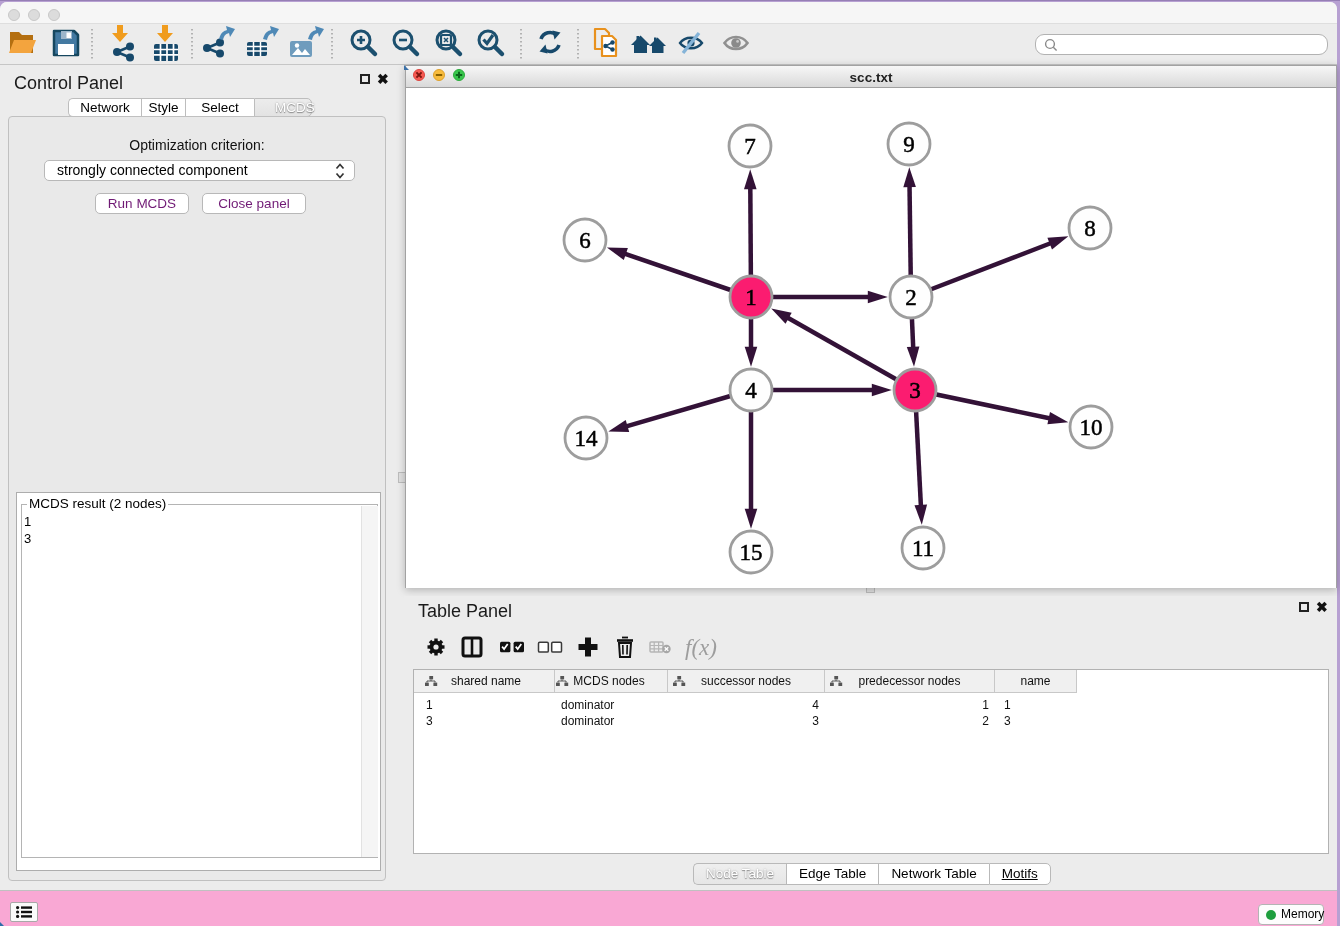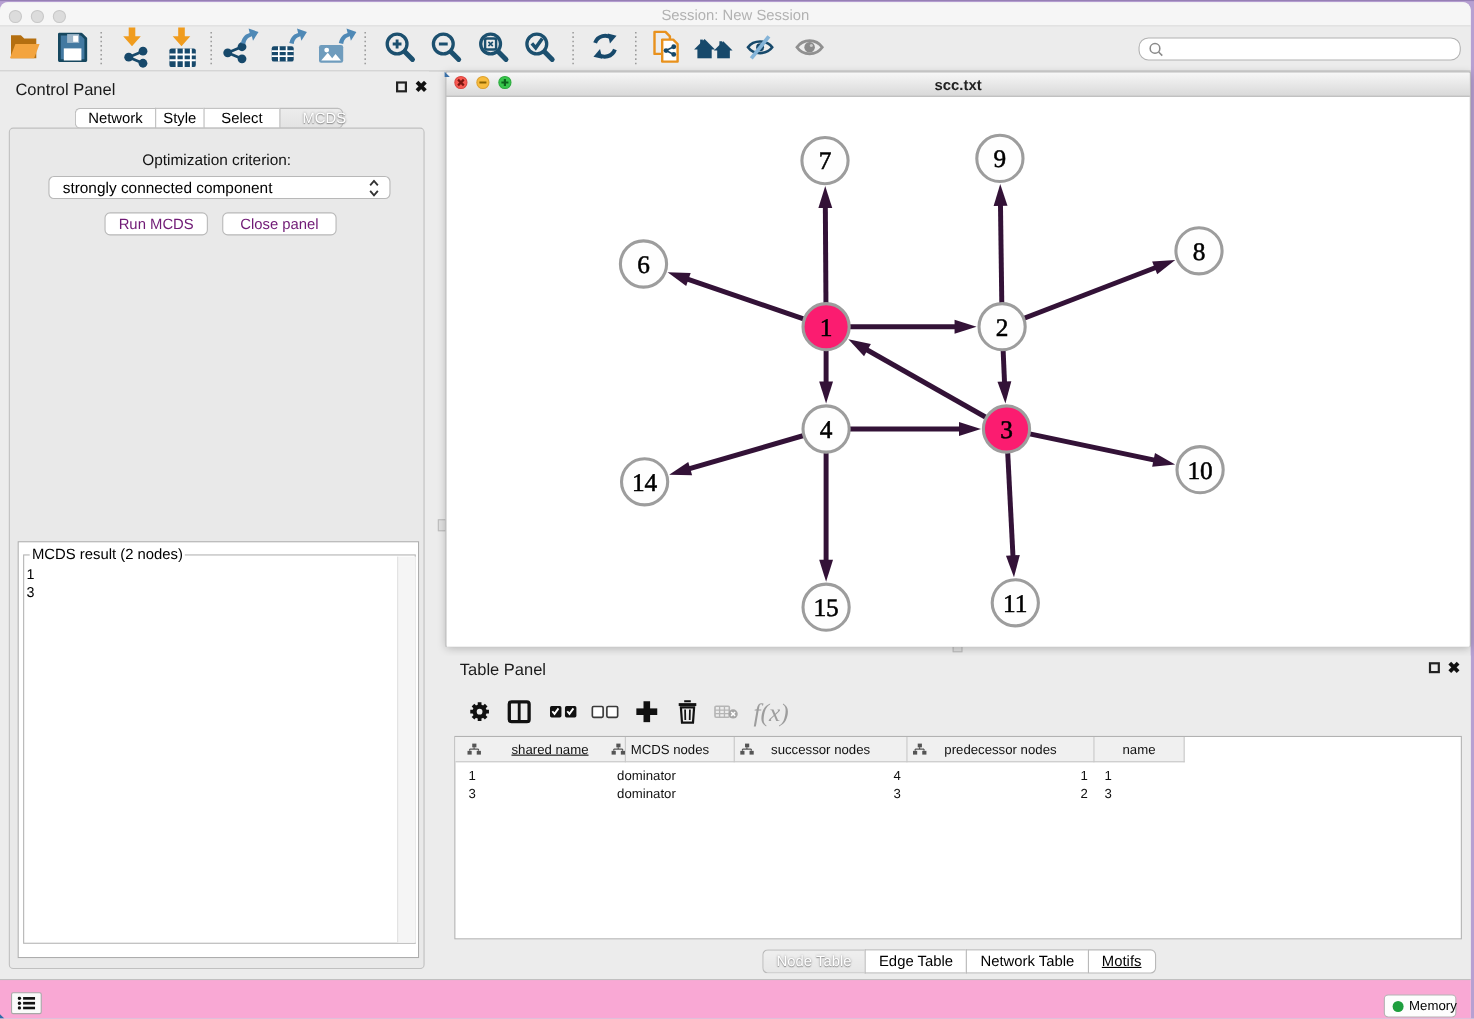--- a/index.html
+++ b/index.html
@@ -6,21 +6,21 @@
 body{font-family:"Liberation Sans",sans-serif;background:#b7a0d2;position:relative;}
 .abs{position:absolute;}
 .window{position:absolute;left:0;top:2px;width:1337px;height:924px;background:#ececec;border-radius:7px 7px 0 0;}
 .titlebar{position:absolute;left:0;top:0;width:100%;height:21px;background:#f6f6f6;border-radius:7px 7px 0 0;}
 .tl{position:absolute;top:7px;width:12px;height:12px;border-radius:50%;background:#dcdcdc;border:1px solid #c8c8c8;}
 .apptitle{position:absolute;top:4px;left:0;width:100%;text-align:center;font-size:13.5px;color:#b2b2b2;}
 .toolbar{position:absolute;left:0;top:21px;width:100%;height:42px;background:#ececec;border-top:1px solid #dedede;border-bottom:1px solid #c6c6c6;}
 .searchbox{position:absolute;left:1035px;top:10px;width:293px;height:21px;background:#fff;border:1px solid #b2b2b2;border-radius:9px;}
 
 .cpanel{position:absolute;left:0;top:63px;width:390px;height:825px;background:#ececec;}
-.paneltitle{font-size:15px;color:#1a1a1a;}
+.paneltitle{font-size:18px;color:#1a1a1a;}
 .floatbtn{position:absolute;width:10px;height:10px;border:2px solid #222;background:transparent;}
 .closex{position:absolute;font-size:14px;font-weight:bold;color:#111;line-height:12px;}
 .tabs{position:absolute;top:33px;left:68px;height:19px;display:flex;}
 .tab{font-size:13.5px;color:#000;background:#fff;border:1px solid #bdbdbd;border-right:none;text-align:center;line-height:18px;}
 .tab.first{border-radius:5px 0 0 5px;}
 .tab.sel{background:linear-gradient(#ececec,#e3e3e3);border-radius:0 5px 5px 0;border-right:1px solid #bdbdbd;color:#fff;text-shadow:0 0 2px #9b9b9b,0 1px 1px #8a8a8a;}
 .tabbox{position:absolute;left:8px;top:51px;width:378px;height:765px;border:1px solid #c0c0c0;border-radius:4px;background:#e9e9e9;}
 .optlabel{position:absolute;top:72px;left:8px;width:378px;text-align:center;font-size:14px;color:#111;}
 .combo{position:absolute;left:44px;top:95px;width:311px;height:21px;background:#fff;border:1px solid #b8b8b8;border-radius:5px;font-size:14px;line-height:19px;padding-left:12px;color:#000;}
 .btn{position:absolute;height:21px;background:#fff;border:1px solid #b8b8b8;border-radius:5px;font-size:13.5px;text-align:center;line-height:19px;color:#701a75;}
@@ -51,21 +51,20 @@
 .membtn{position:absolute;right:13px;top:13px;width:66px;height:21px;background:#fdfdfd;border:1px solid #b4b4b4;border-radius:4px;font-size:12px;line-height:19px;text-align:left;padding-left:22px;color:#000;}
 .listbtn{position:absolute;left:10px;top:11px;width:28px;height:20px;background:#fafafa;border:1px solid #a8a8a8;border-radius:2px;}
 </style></head>
 <body>
 <div style="position:absolute;left:0;top:0;width:1340px;height:1px;background:#967fb5;"></div>
 <div class="window">
  <div class="titlebar">
   <div class="tl" style="left:8px;"></div>
       <div class="tl" style="left:28px;"></div>
       <div class="tl" style="left:48px;"></div>
-  <div class="apptitle">Session: New Session</div>
  </div>
  <div class="toolbar" id="toolbar">
  <svg width="1030" height="42" viewBox="0 0 1030 42" style="position:absolute;left:0;top:-1px;">
   <g>
 
    <g transform="translate(22,20)">
     <path d="M-12,-11 L-3,-11 L0,-8 L11,-8 L11,10 L-12,10 Z" fill="#b46f10"></path>
     <path d="M-13,10 L-8,-3 L14,-3 L9,10 Z" fill="#f3a43e"></path>
    </g>
 
@@ -366,21 +365,21 @@
     <path d="M-10,-1.5 H3 M-10,1.8 H3 M-5.8,-5 V5 M-1.4,-5 V5" stroke="#b5b5b5" stroke-width="1.2"></path>
     <circle cx="6.5" cy="2" r="4.2" fill="#a6a6a6"></circle>
             <path d="M4.7,0.2 L8.3,3.8 M8.3,0.2 L4.7,3.8" stroke="#fff" stroke-width="1.3"></path>
    </g>
 
    <text x="272" y="25" font-family="Liberation Serif,serif" font-style="italic" font-size="23" fill="#9d9d9d">f(x)</text>
   </svg>
   </div>
   <div class="tablebox" id="tablebox">
    <div class="thead">
-    <div class="thcell" style="left:18px;width:137px;text-decoration:underline;">shared name</div>
+    <div class="thcell" style="left:4px;width:137px;">shared name</div>
     <div class="thcell" style="left:137px;width:117px;">MCDS nodes</div>
     <div class="thcell" style="left:254px;width:157px;">successor nodes</div>
     <div class="thcell" style="left:411px;width:170px;">predecessor nodes</div>
     <div class="thcell" style="left:581px;width:82px;">name</div>
     <svg width="663" height="23" viewBox="0 0 663 23" style="position:absolute;left:0;top:1px;">
      <g fill="#555">
       <g transform="translate(17,10)">
                 <rect x="-1.7" y="-5" width="3.8" height="3.4"></rect>
                 <rect x="-6" y="1.6" width="3.8" height="3.4"></rect>
                 <rect x="2.4" y="1.6" width="3.8" height="3.4"></rect>

